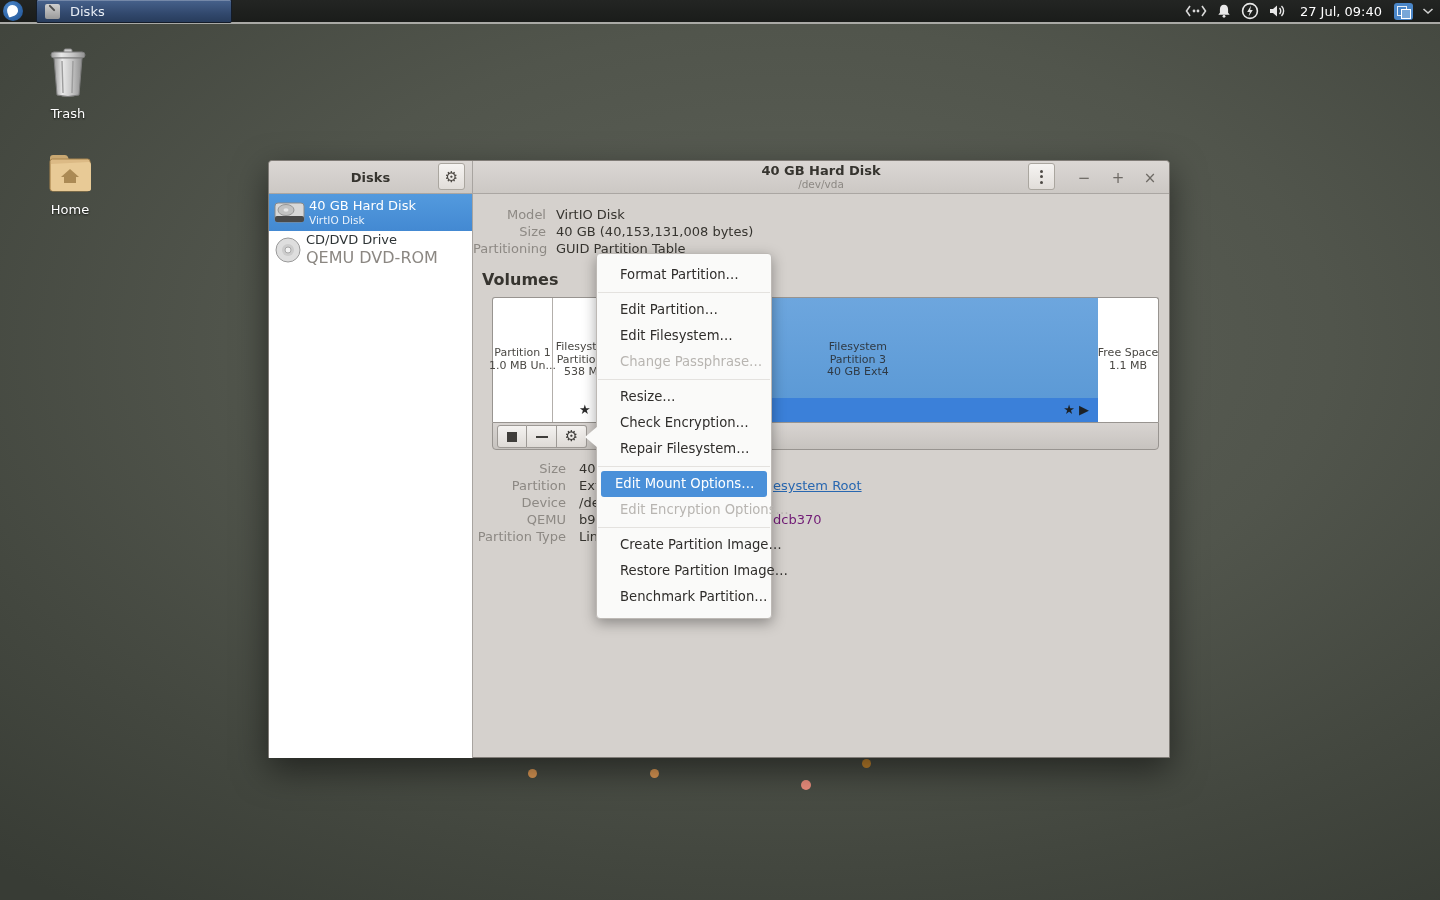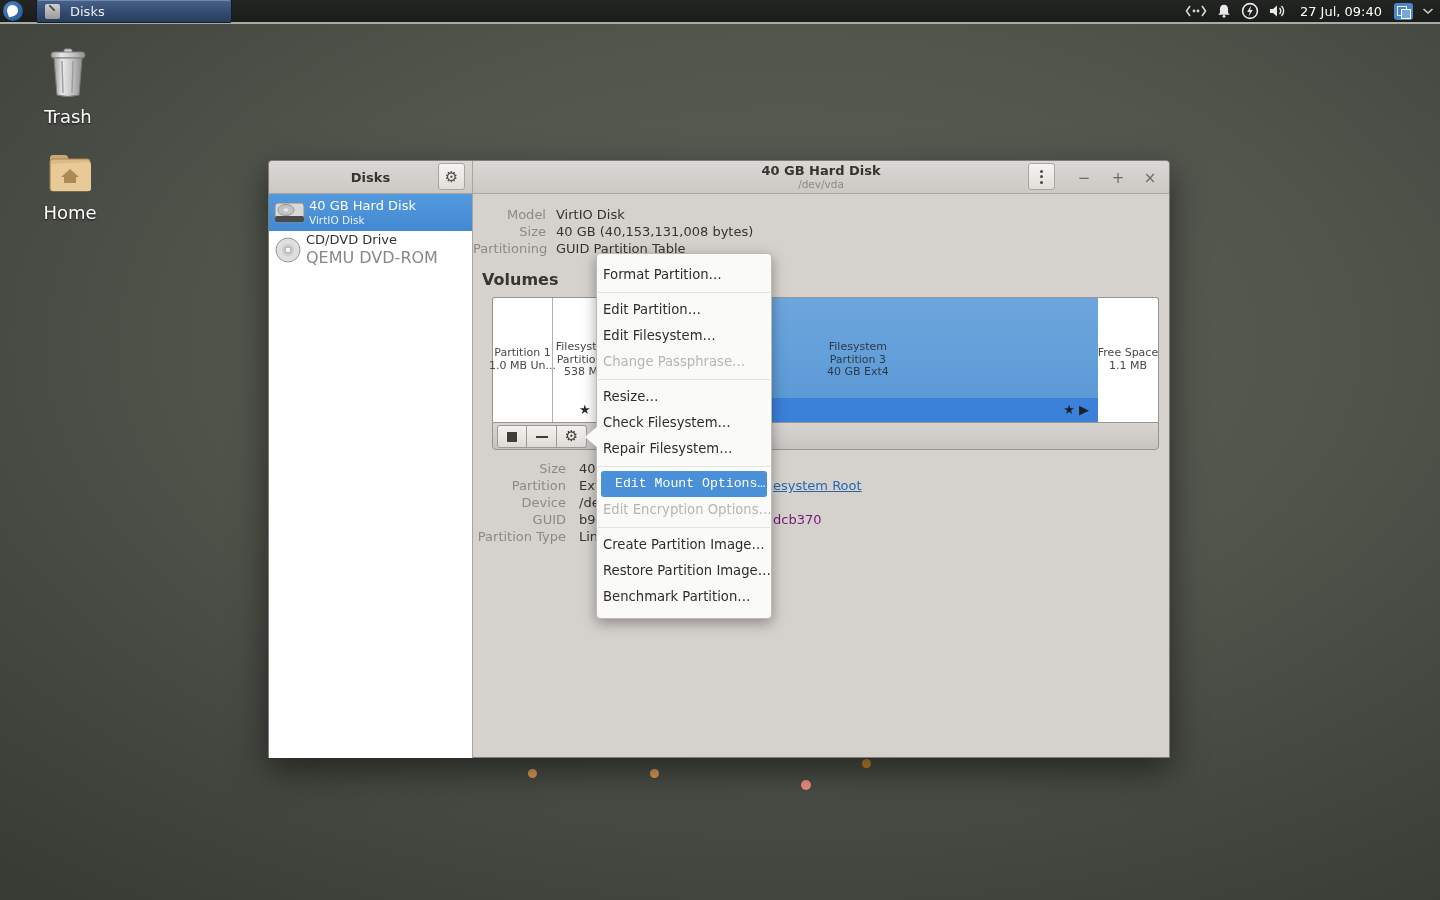--- a/index.html
+++ b/index.html
@@ -28,21 +28,21 @@
   .trayicon { display:flex; align-items:center; justify-content:center; }
   #clock { color:#ffffff; font-size:13px; margin:0 3px; }
   #kbd { width:19px; height:17px; background:#4a86c8; border-radius:3px; position:relative; }
   #kbd::before { content:""; position:absolute; left:3px; top:3px; width:8px; height:8px;
     border:1.5px solid #e8eef6; background:#4a86c8; }
   #kbd::after { content:""; position:absolute; left:7px; top:6px; width:8px; height:8px;
     border:1.5px solid #ffffff; background:#78a7d8; }
 
   
   .desk-icon { position:absolute; width:90px; text-align:center; }
-  .desk-icon .lbl { color:#ffffff; font-size:18px; text-shadow:0 1px 2px rgba(0,0,0,.8); margin-top:4px; }
+  .desk-icon .lbl { color:#ffffff; font-size:13px; text-shadow:0 1px 2px rgba(0,0,0,.8); margin-top:4px; }
   #trash { left:23px; top:48px; }
   #home { left:25px; top:152px; }
 
   
   .dot { position:absolute; border-radius:50%; }
 
   
   #win { position:absolute; left:268px; top:160px; width:902px; height:598px;
     border:1px solid #807c77; border-radius:4px 4px 0 0;
     box-shadow:0 12px 34px rgba(0,0,0,.5); background:#d5d1cd; z-index:20; }
@@ -122,23 +122,23 @@
   #tail-uuid { top:52px; color:#701a75; }
 
   
   #menu { position:absolute; left:596px; top:253px; width:176px; z-index:50;
     background:#fafaf9; border:1px solid #bdb9b5; border-radius:4px;
     box-shadow:0 4px 14px rgba(0,0,0,.35); padding:8px 0; }
   #menu::before { content:""; position:absolute; left:-12px; top:172px;
     border-top:11px solid transparent; border-bottom:11px solid transparent;
     border-right:13px solid #fafaf9; }
   .mi { height:26px; line-height:26px; padding-left:6px; font-size:13.2px; color:#2f2d2b;
-    white-space:nowrap; }
+    white-space:nowrap;margin-left:17px; }
   .mi.disabled { color:#b8b5b1; }
-  .mi.hl { background:#4a90d9; color:#ffffff; margin:0 4px; padding-left:14px; border-radius:3px;font-family:Liberation Mono, monospace; }
+  .mi.hl { background:#4a90d9; color:#ffffff; margin:0 4px; padding-left:14px; border-radius:3px; }
   .msep { height:9px; position:relative; }
   .msep::after { content:""; position:absolute; left:1px; right:1px; top:4px; height:1px; background:#e4e2df; }
 </style>
 </head>
 <body>
 
 <div id="panel">
   <div id="logo"></div>
   <div id="taskbtn">
     <div class="appicon"></div>
@@ -342,21 +342,21 @@
       </div>
       <div class="detrow">
         <span class="lab">Partition</span>
         <span class="val">Ext4</span>
       </div>
       <div class="detrow">
         <span class="lab">Device</span>
         <span class="val">/dev</span>
       </div>
       <div class="detrow">
-        <span class="lab">GUID</span>
+        <span class="lab">QEMU</span>
         <span class="val">b9bf</span>
       </div>
       <div class="detrow">
         <span class="lab">Partition Type</span>
         <span class="val">Linu</span>
       </div>
       <span id="tail-contents" class="tail">esystem Root</span>
       <span id="tail-uuid" class="tail">dcb370</span>
     </div>
 
@@ -364,21 +364,21 @@
 </div>
 
 <div id="menu">
   <div class="mi">Format Partition…</div>
   <div class="msep"></div>
   <div class="mi">Edit Partition…</div>
   <div class="mi">Edit Filesystem…</div>
   <div class="mi disabled">Change Passphrase…</div>
   <div class="msep"></div>
   <div class="mi">Resize…</div>
-  <div class="mi">Check Filesystem…</div>
+  <div class="mi">Check Encryption…</div>
   <div class="mi">Repair Filesystem…</div>
   <div class="msep"></div>
   <div class="mi hl">Edit Mount Options…</div>
   <div class="mi disabled">Edit Encryption Options…</div>
   <div class="msep"></div>
   <div class="mi">Create Partition Image…</div>
   <div class="mi">Restore Partition Image…</div>
   <div class="mi">Benchmark Partition…</div>
 </div>
 

